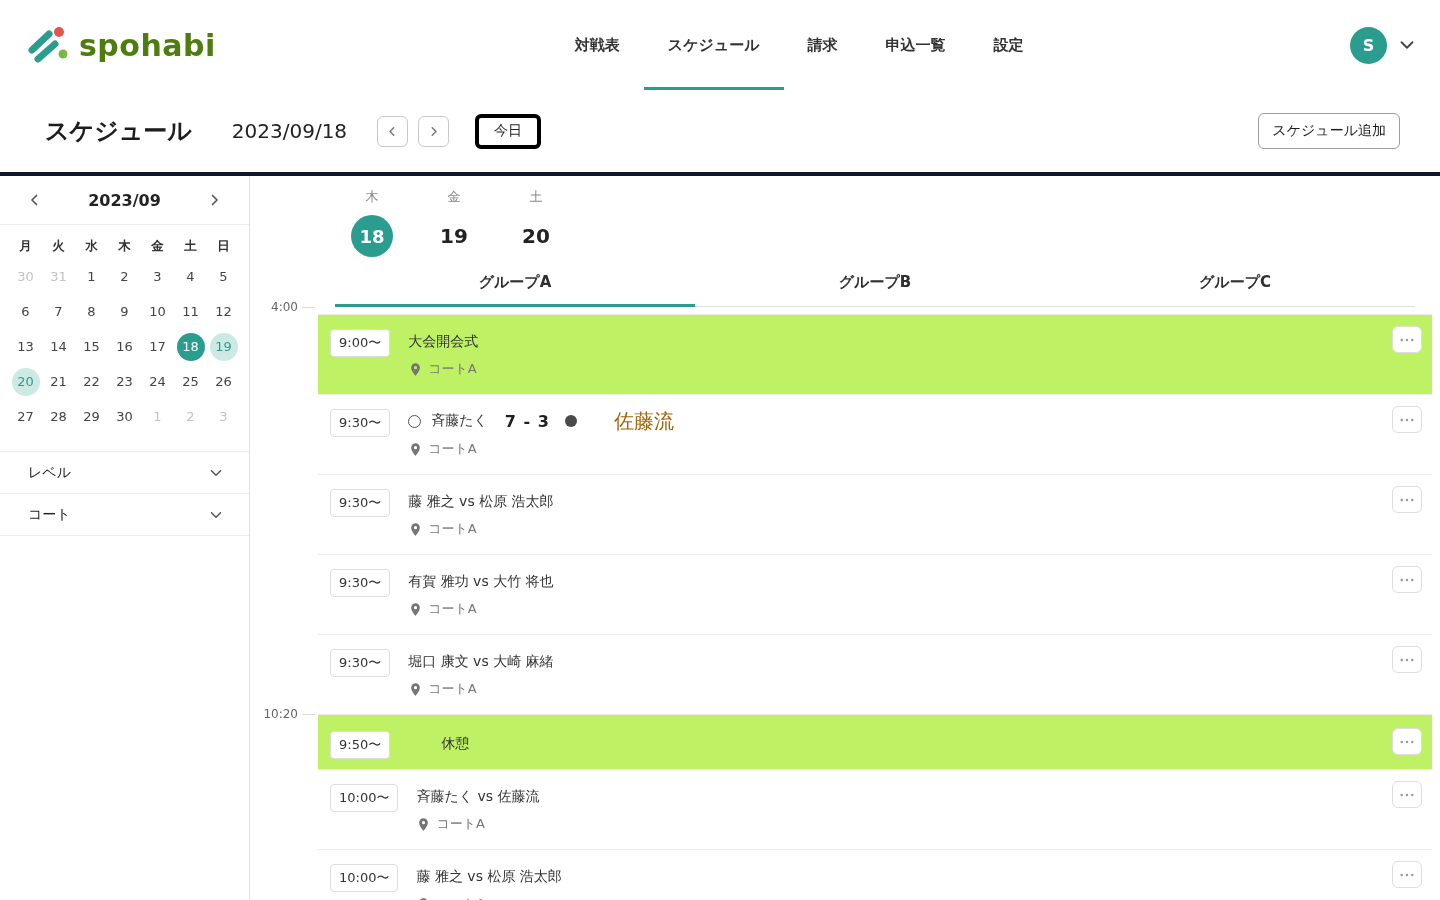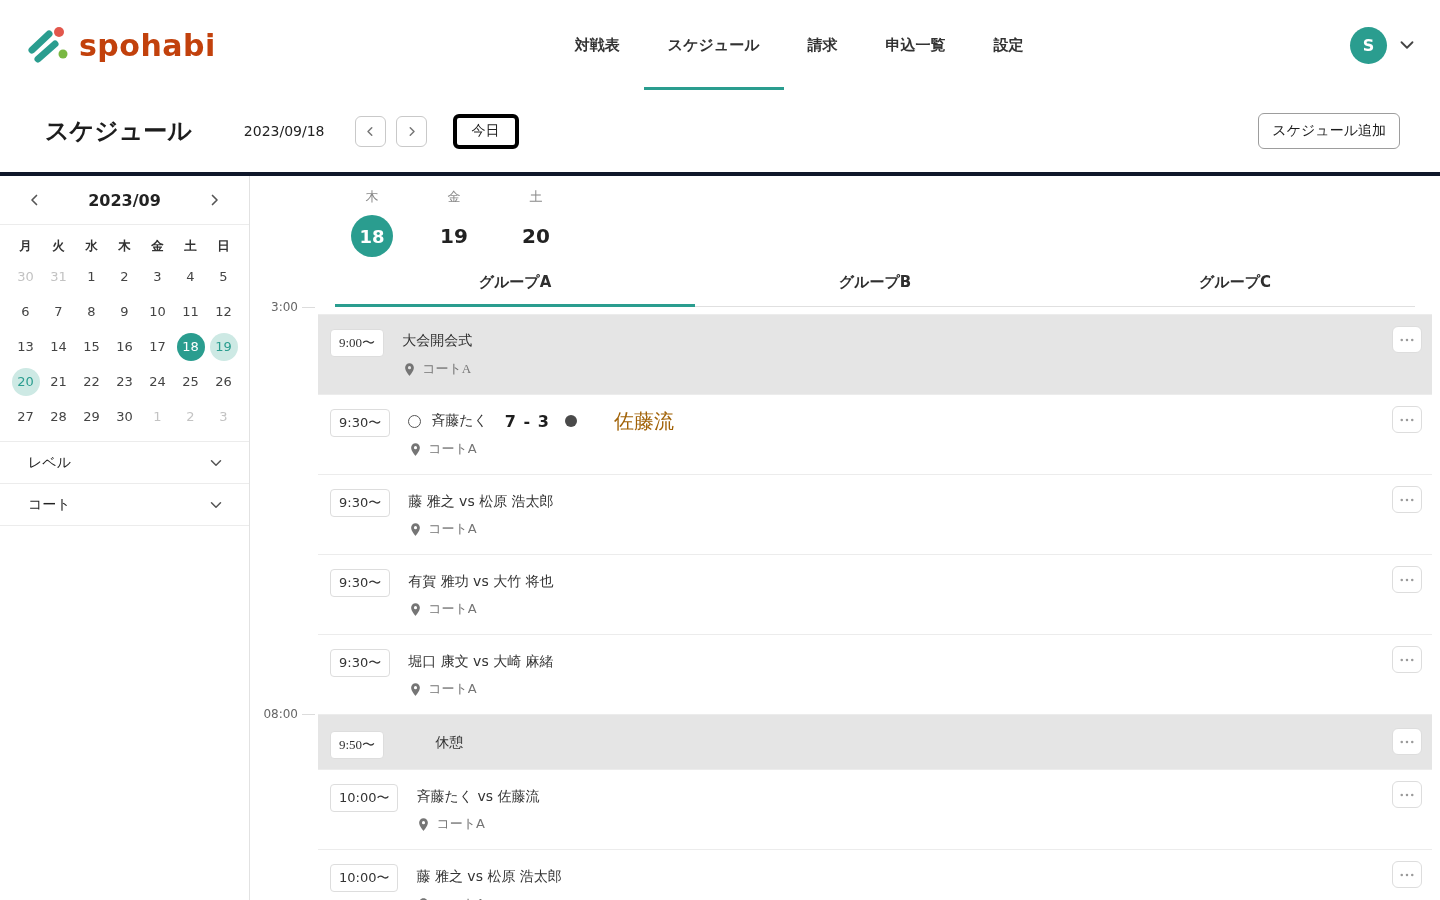--- a/index.html
+++ b/index.html
@@ -9,35 +9,35 @@
     --logo-green: #79b842;
   }
   * { margin:0; padding:0; box-sizing:border-box; }
   html, body { width:1440px; height:900px; overflow:hidden; background:#fff;
     font-family:"DejaVu Sans","Liberation Sans",sans-serif; color:#333; }
   button { font-family:inherit; background:#fff; cursor:pointer; border:none; }
 
   
   .topbar { height:90px; display:flex; align-items:center; position:relative; }
   .logo { display:flex; align-items:center; gap:9px; margin-left:24px; cursor:pointer; }
-  .logo-text { font-size:30px; font-weight:bold; color:#c2410c; letter-spacing:.5px; }
+  .logo-text { font-size:30px; font-weight:bold; color:#4d7c0f; letter-spacing:.5px; }
   .main-nav { display:flex; margin-left:335px; height:100%; }
   .nav-item { display:flex; align-items:center; padding:0 24px; font-size:15px; font-weight:600;
     color:#333; position:relative; cursor:pointer; white-space:nowrap; }
   .nav-item.active::after { content:""; position:absolute; left:0; right:0; bottom:0; height:3px;
     background:var(--accent); }
   .account { margin-left:auto; margin-right:22px; display:flex; align-items:center; gap:9px; }
   .avatar { width:37px; height:37px; border-radius:50%; background:var(--accent); color:#fff;
     font-weight:bold; font-size:16px; display:flex; align-items:center; justify-content:center; cursor:pointer; }
   .acct-chev { display:flex; cursor:pointer; }
 
   
   .toolbar { height:82px; display:flex; align-items:center; padding:0 40px 0 45px; }
   .page-title { font-size:24px; font-weight:bold; color:#1d1d1d; }
-  .current-date { font-size:14px; margin-left:52px; color:#222; }
+  .current-date { font-size:20px; margin-left:40px; color:#222; }
   .icon-btn { width:31px; height:31px; border:1px solid #c9c9c9; border-radius:6px;
     display:flex; align-items:center; justify-content:center; background:#fff; }
   .icon-btn.prev { margin-left:30px; }
   .icon-btn.next { margin-left:10px; }
   .today-btn { margin-left:26px; height:35px; padding:0 15px; border:4px solid #000000;
     border-radius:6px; font-size:14px; color:#222; }
   .add-btn { margin-left:auto; height:36px; padding:0 13px; border:1px solid #9d9d9d;
     border-radius:6px; font-size:14px; color:#1c1c1c; font-weight:500; }
 
   
@@ -45,21 +45,21 @@
 
   
   .sidebar { width:250px; border-right:1px solid #e2e2e2; background:#fff; flex:none; }
   .cal-header { height:49px; display:flex; align-items:center; justify-content:space-between;
     padding:0 24px; border-bottom:1px solid #ececec; font-size:16px; font-weight:bold; color:#222; }
   .cal-nav-btn { background:none; display:flex; padding:2px; }
   .cal-weekdays, .cal-grid { display:grid; grid-template-columns:repeat(7,1fr); padding:0 9px; }
   .cal-weekdays { margin-top:8px; }
   .cal-weekday { text-align:center; font-size:12.5px; font-weight:600; color:#333;
     height:26px; line-height:26px; }
-  .cal-grid { padding-bottom:7px; border-bottom:1px solid #ececec; }
+  .cal-grid { padding-bottom:17px; border-bottom:1px solid #ececec; }
   .cal-cell { height:35px; display:flex; align-items:center; justify-content:center;
     font-size:13px; color:#444; cursor:pointer; }
   .cal-cell span { width:28px; height:28px; border-radius:50%; display:flex;
     align-items:center; justify-content:center; }
   .cal-cell.muted { color:#c3c3c3; }
   .cal-cell.selected span { background:var(--accent); color:#fff; }
   .cal-cell.highlighted span { background:var(--accent-light); color:var(--accent); }
   .filter-row { height:42px; display:flex; align-items:center; justify-content:space-between;
     padding:0 24px 0 28px; border-bottom:1px solid #ececec; font-size:14px; color:#222; cursor:pointer; }
 
@@ -84,21 +84,21 @@
 
   .tabs { display:flex; margin:0 25px 0 85px; border-bottom:1px solid #e0e0e0; height:47px; }
   .tab { flex:1; text-align:center; padding-top:13px; font-size:15px; font-weight:600;
     color:#2f2f2f; position:relative; cursor:pointer; }
   .tab.active::after { content:""; position:absolute; left:0; right:0; bottom:-1px; height:3px;
     background:var(--accent); }
 
   .rows { margin:7px 8px 0 68px; border-top:1px solid #ececec; }
   .row { position:relative; min-height:80px; border-bottom:1px solid #ececec; background:#fff;
     display:flex; align-items:flex-start; padding:13px 60px 0 12px; }
-  .row.shaded { background:#e5e5e5;font-family:Liberation Serif, serif; }
+  .row.shaded { background:#bef264; }
   .row.short { min-height:55px; padding-top:15px;gap:33px; }
   .time-badge { border:1px solid #ddd; border-radius:4px; background:#fff; padding:4px 8px;
     font-size:13px; color:#333; white-space:nowrap; margin-top:1px; }
   .row-content { margin-left:18px; }
   .row-title { font-size:14px; color:#333; line-height:26px; display:block; }
   .result { display:flex; align-items:center; height:26px; }
   .marker-open { width:13px; height:13px; border:1.5px solid #555; border-radius:50%;
     background:#fff; margin-right:10px; flex:none; }
   .p1 { font-size:14px; color:#333; }
   .score { font-size:16px; font-weight:bold; color:#1e1e1e; margin:0 15px 0 17px; letter-spacing:1px; }
@@ -312,25 +312,25 @@
     <svg width="18" height="18" viewBox="0 0 24 24" fill="none" stroke="#555" stroke-width="2" stroke-linecap="round" stroke-linejoin="round">
             <path d="M6 9l6 6 6-6"></path>
           </svg>
   </div>
       </div>
   </aside>
 
   <main class="main">
     <div id="time-gutter">
         <div>
-    <div class="time-label t0">3:00</div>
+    <div class="time-label t0">4:00</div>
     <div class="time-tick t0"></div>
   </div>
         <div>
-    <div class="time-label t1">08:00</div>
+    <div class="time-label t1">10:20</div>
     <div class="time-tick t1"></div>
   </div>
       </div>
 
     <div class="day-header" id="day-header">
         <div class="day-col selected">
     <div class="day-weekday">木</div>
     <div class="day-num">
             <span>18</span>
           </div>

